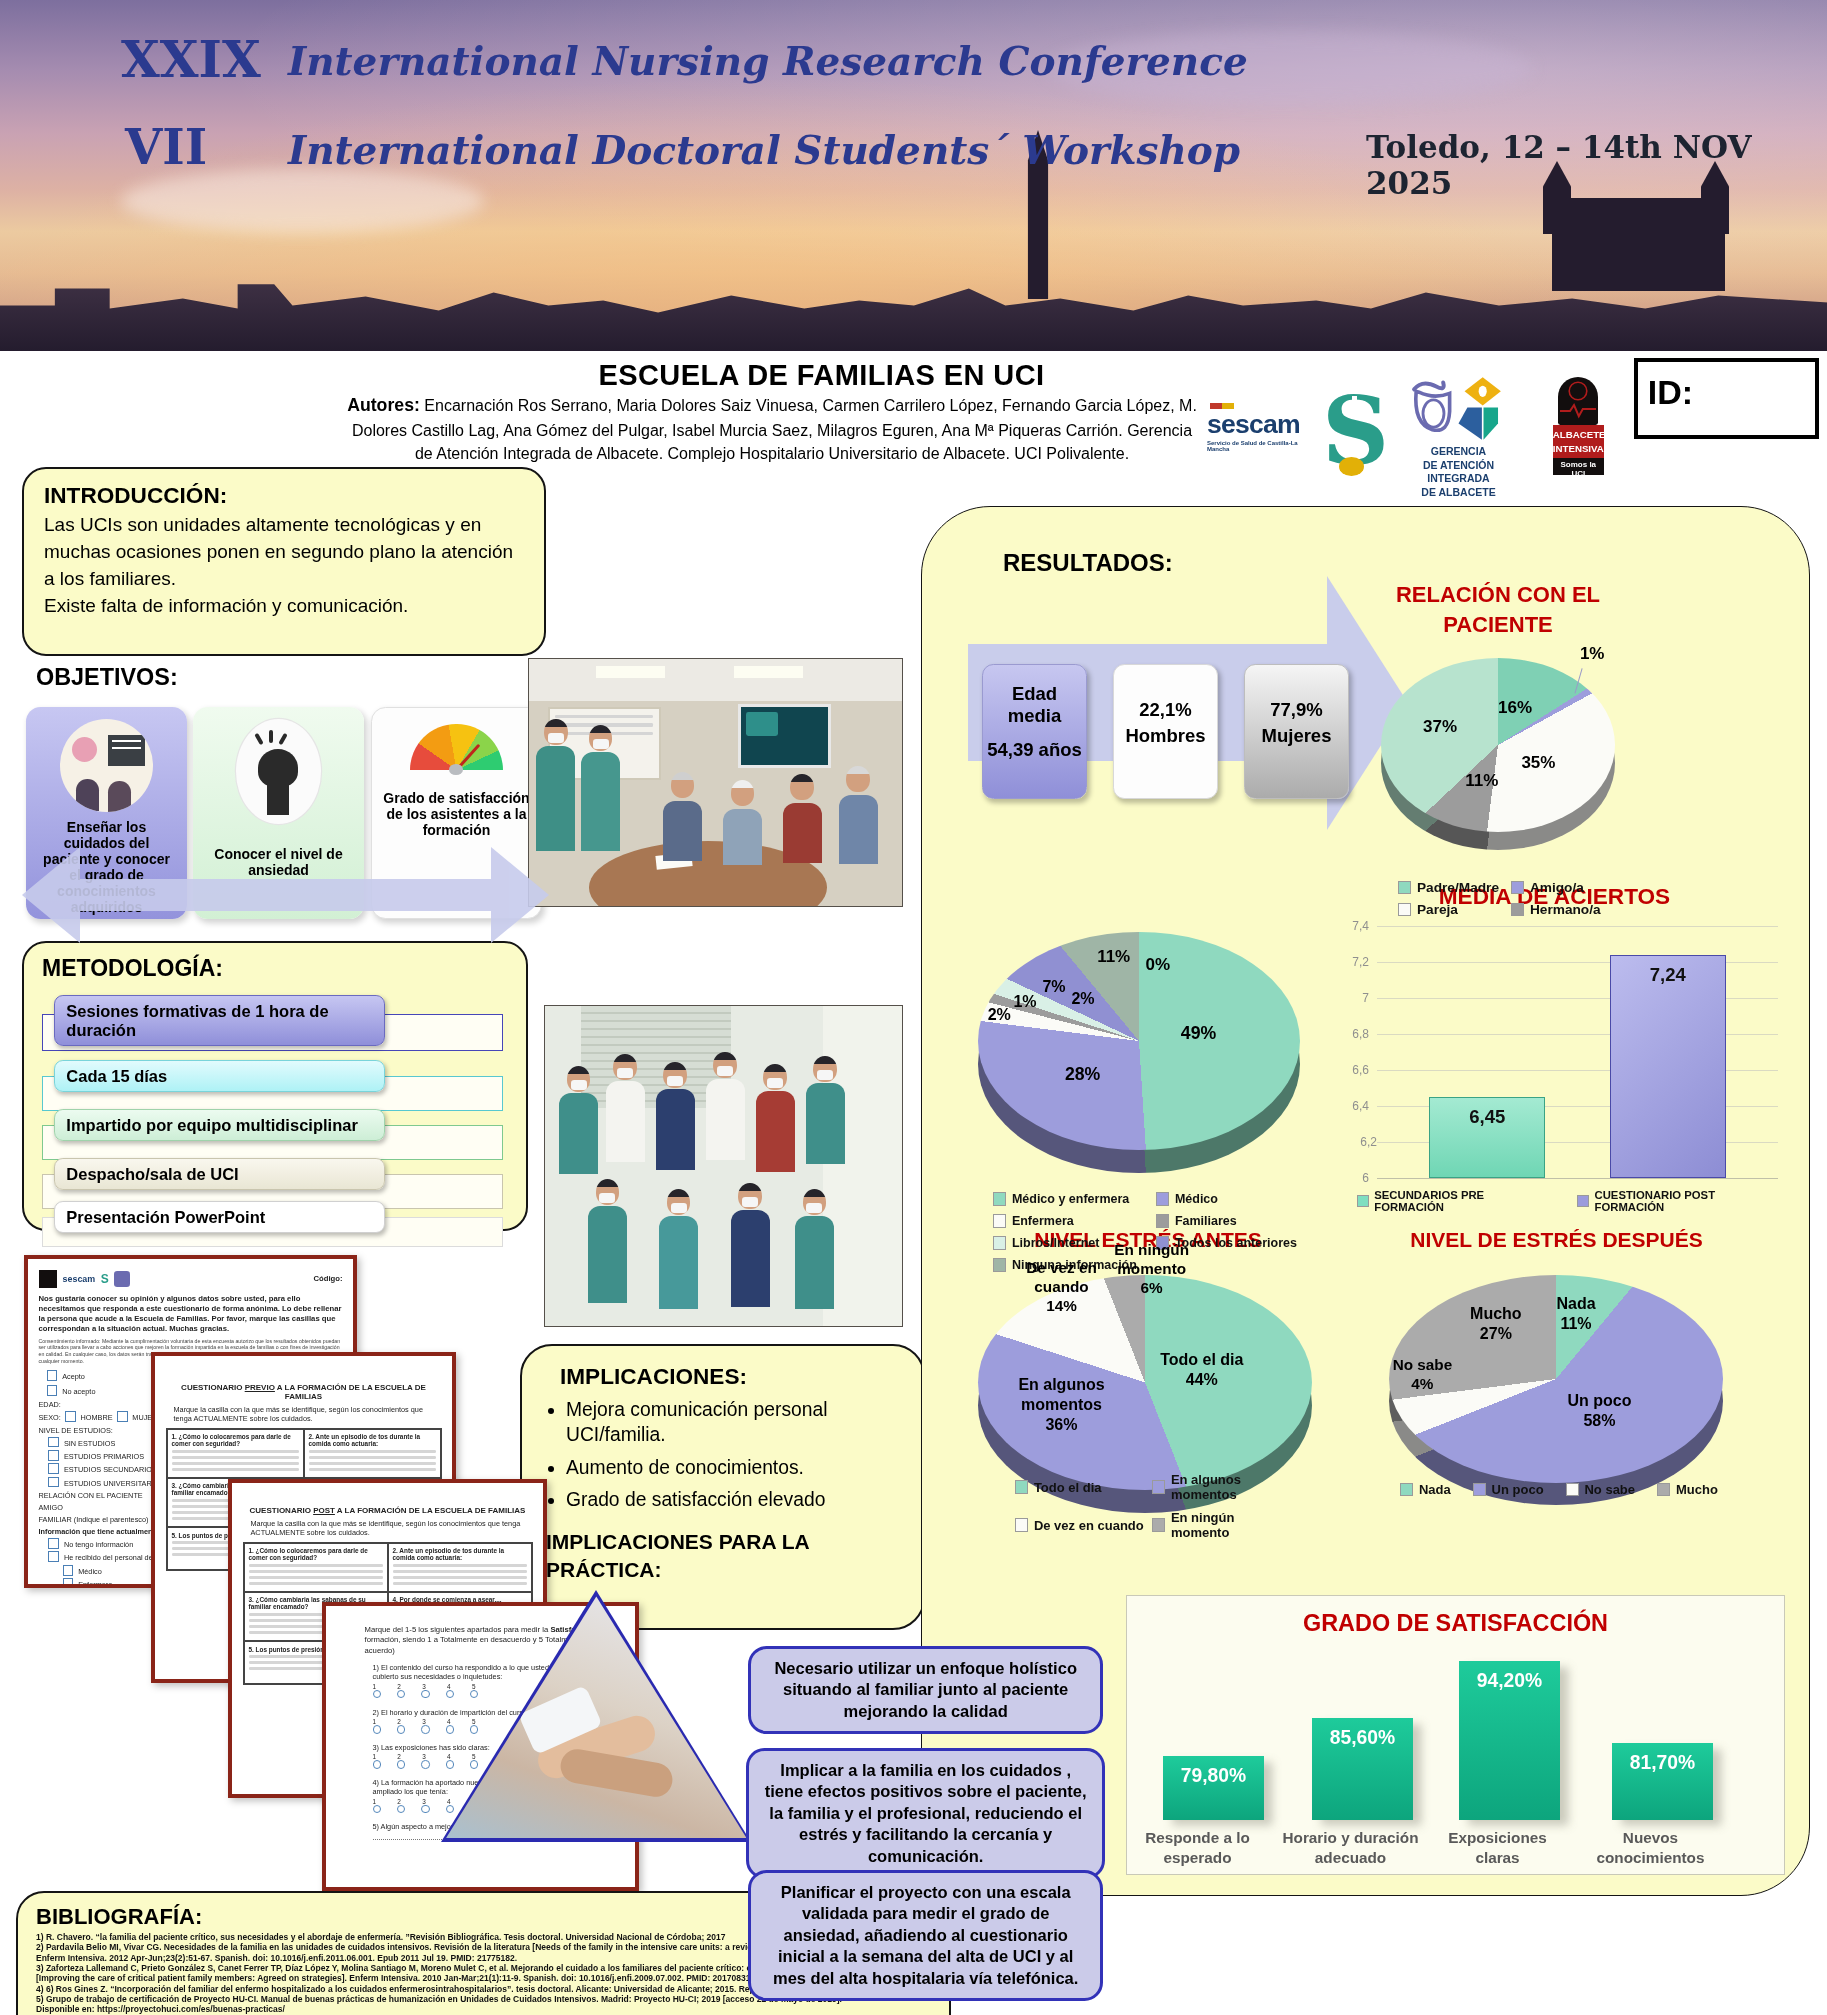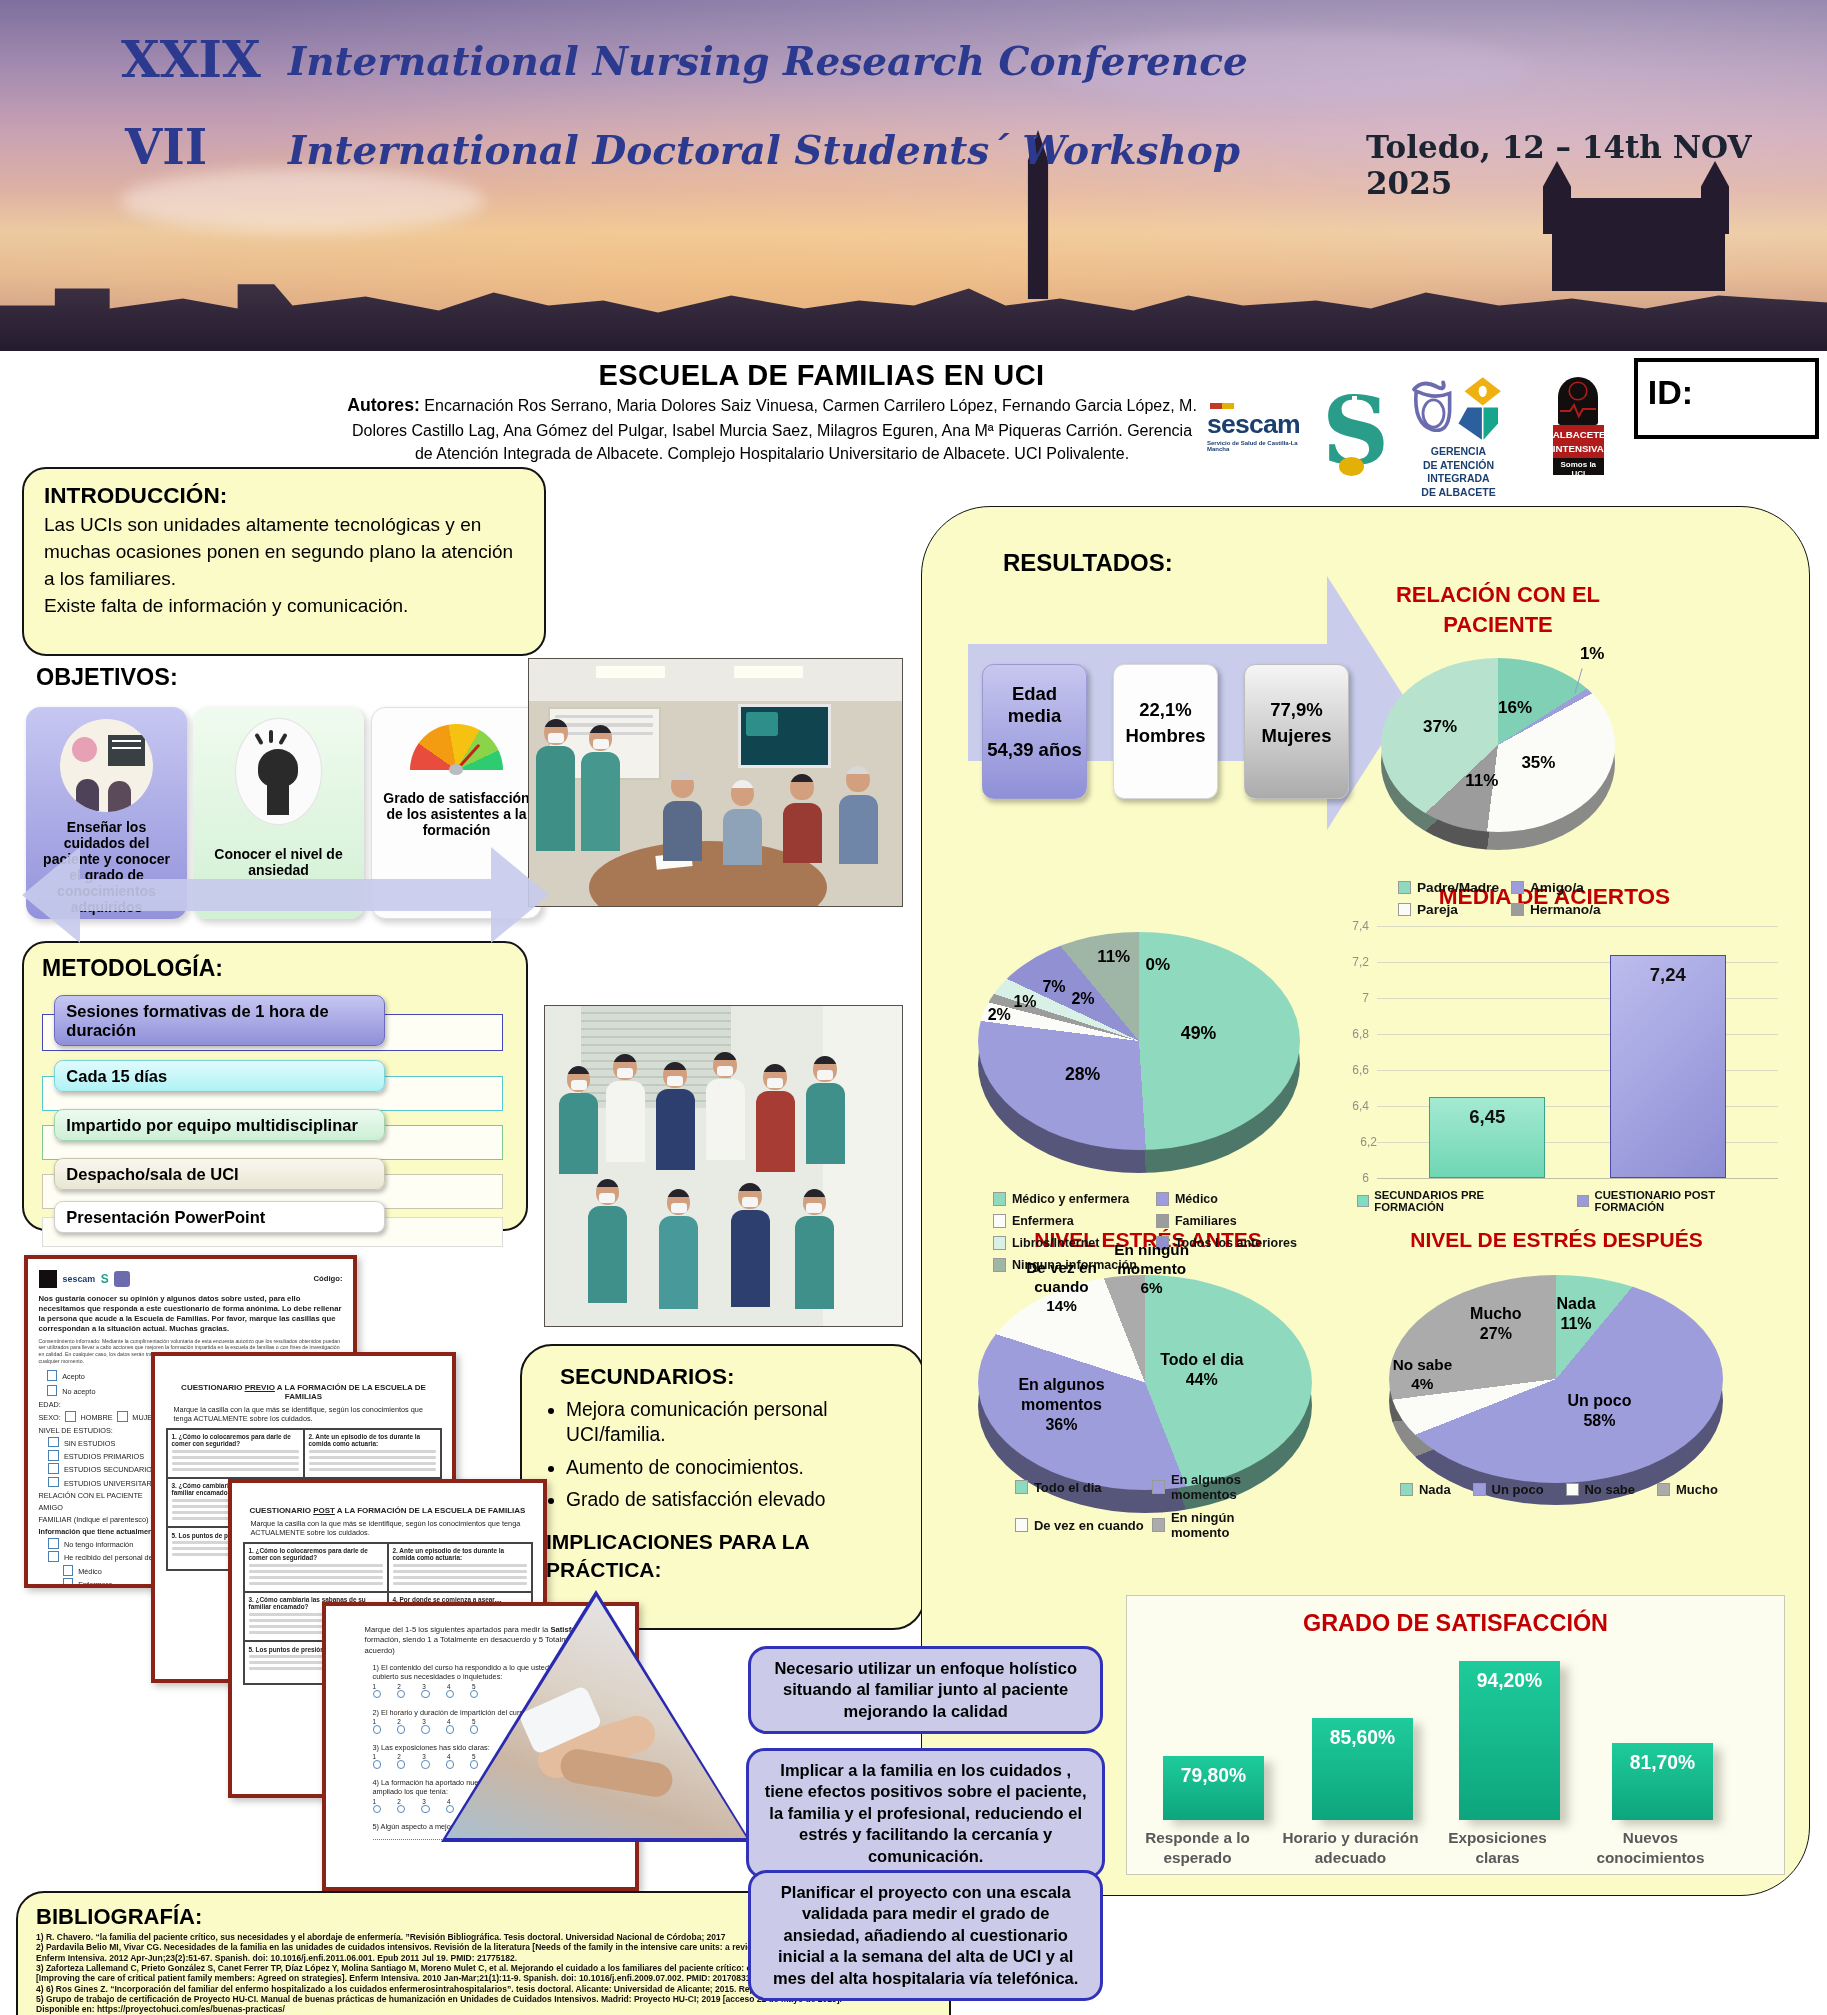--- a/index.html
+++ b/index.html
@@ -394,21 +394,21 @@
         <div class="bd" style="background:#2c3f6e;height:97px;"></div>
       </div>
     <div class="pp" style="left:70%;top:183px;">
         <div class="hd"></div>
         <div class="mk"></div>
         <div class="bd" style="background:#3f8f8a;height:93px;"></div>
       </div>
   </figure>
 
   <section class="abs ybox" style="left:520px;top:1344px;width:405px;height:286px;box-sizing:border-box;border-radius:32px;">
-    <div style="font-size:22.6px;font-weight:bold;margin:18px 0 0 38px;">SECUNDARIOS:</div>
+    <div style="font-size:22.6px;font-weight:bold;margin:18px 0 0 38px;">IMPLICACIONES:</div>
     <ul class="bullets">
       <li>Mejora comunicación personal UCI/familia.</li>
       <li>Aumento de conocimientos.</li>
       <li>Grado de satisfacción elevado</li>
     </ul>
     <div style="font-size:21px;font-weight:bold;margin:16px 24px 0 24px;line-height:1.3;">IMPLICACIONES PARA LA PRÁCTICA:</div>
   </section>
 
   <figure class="abs" style="left:441px;top:1590px;width:310px;height:252px;margin:0;z-index:8;">
     <div class="abs" style="left:0;top:0;width:100%;height:100%;background:#2a2ab0;clip-path:polygon(50% 0,0 100%,100% 100%);"></div>

